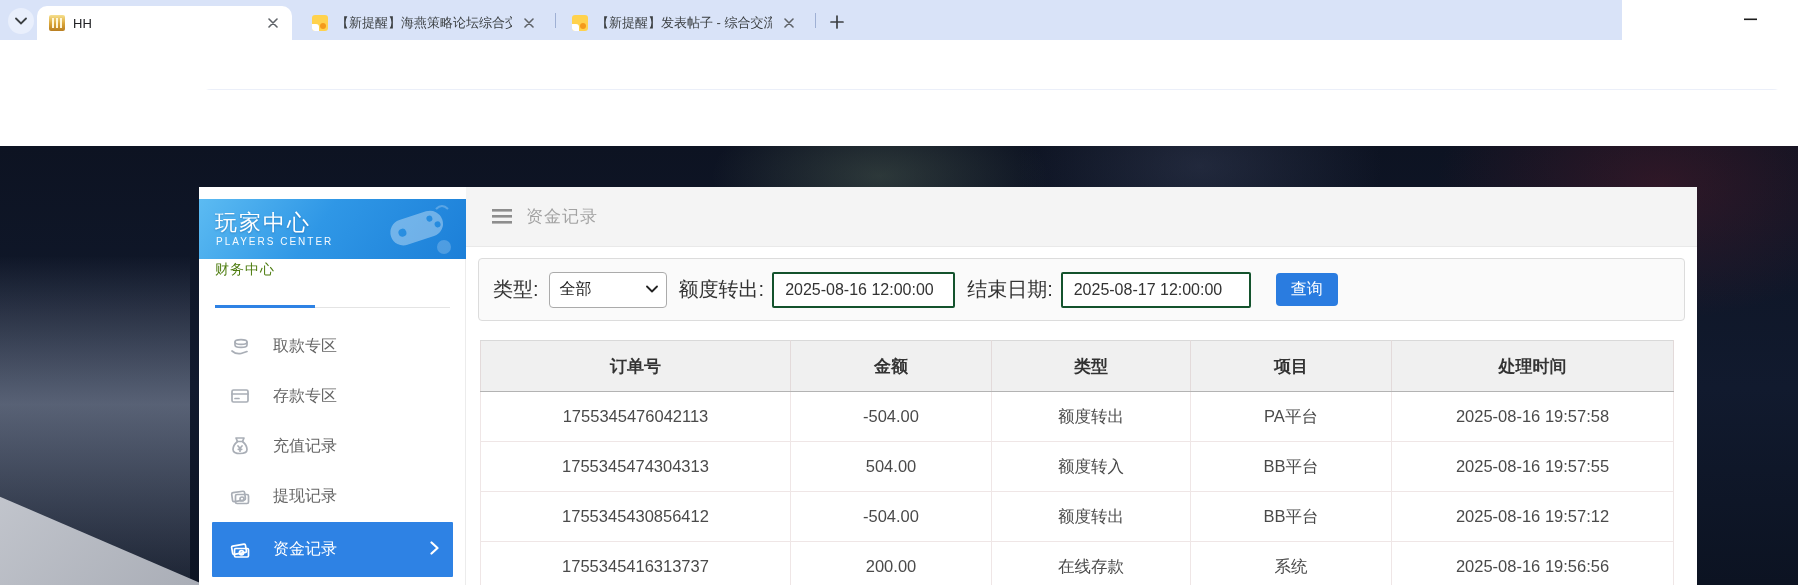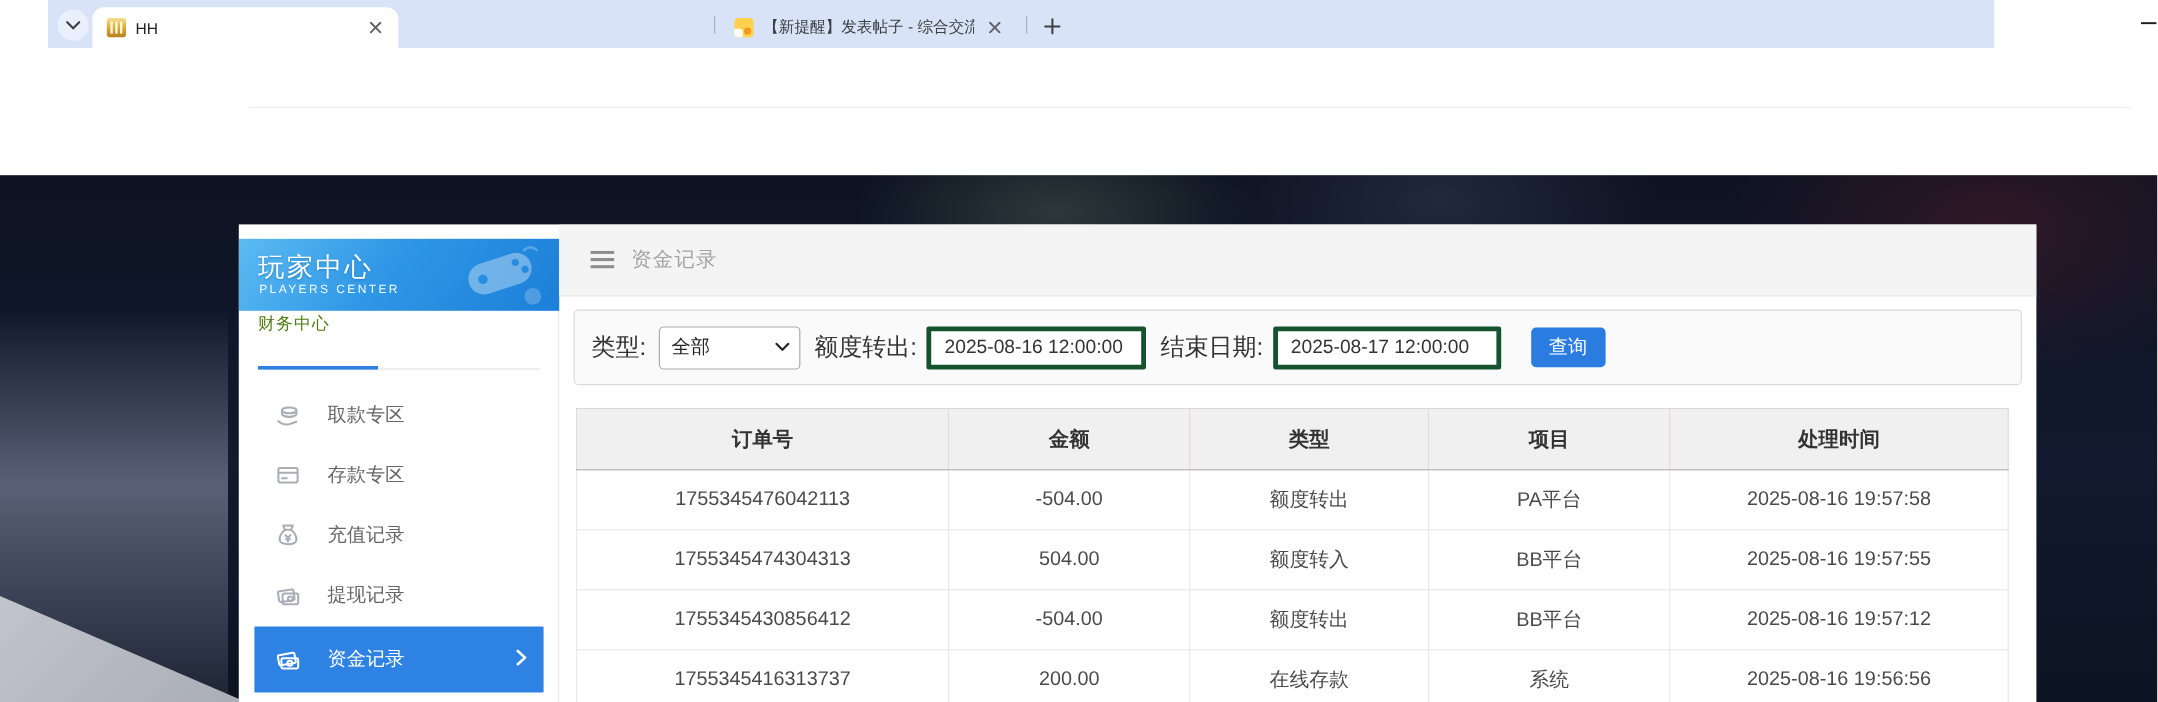--- a/index.html
+++ b/index.html
@@ -1,21 +1,21 @@
 <!DOCTYPE html>
 <html><head>
 <meta charset="utf-8">
 <style>
   html,body{margin:0;padding:0;background:#fff;}
   *{box-sizing:border-box;}
   .screen{position:relative;width:1798px;height:585px;overflow:hidden;
           font-family:"Liberation Sans","DejaVu Sans",sans-serif;background:#fff;}
 
   
-  .tabstrip{position:absolute;left:0;top:0;width:1622px;height:40px;background:#d9e3f8;margin-left:40px;}
+  .tabstrip{position:absolute;left:0;top:0;width:1622px;height:40px;background:#d9e3f8;}
   .caret-btn{position:absolute;left:8px;top:8px;width:26px;height:26px;border-radius:13px;
              background:#e9effc;display:flex;align-items:center;justify-content:center;cursor:pointer;}
   .tab{position:absolute;top:6px;height:34px;display:flex;align-items:center;padding:0 10px 0 12px;
        font-size:13px;color:#3c4043;white-space:nowrap;overflow:hidden;cursor:pointer;}
   .tab.active{background:#fff;border-radius:10px 10px 0 0;color:#202124;}
   .tab .title{flex:1 1 auto;overflow:hidden;margin:0 8px 0 8px;}
   .tab-close{flex:0 0 auto;width:18px;height:18px;border-radius:9px;display:flex;align-items:center;justify-content:center;cursor:pointer;}
   .tab-sep{position:absolute;top:13px;width:1px;height:15px;background:#9fb0d4;}
   .newtab-btn{position:absolute;left:824px;top:9px;width:26px;height:26px;border-radius:13px;
               display:flex;align-items:center;justify-content:center;cursor:pointer;}
@@ -80,21 +80,21 @@
             display:flex;align-items:center;}
   .c-header .burger{margin-left:26px;cursor:pointer;display:flex;}
   .c-header .ttl{margin-left:14px;font-size:17px;color:#a3a3a3;letter-spacing:1px;}
 
   .filterbox{position:absolute;left:12px;top:71px;width:1207px;height:63px;background:#fafafa;
              border:1px solid #dcdcdc;border-radius:4px;display:flex;align-items:center;padding-left:14px;}
   .f-label{font-size:20px;color:#333;}
   .f-select{width:118px;height:36px;background:#fff;border:1px solid #ababab;border-radius:4px;margin:0 12px 0 10px;
             position:relative;display:flex;align-items:center;padding-left:10px;font-size:16px;color:#222;cursor:pointer;}
   .f-select svg{position:absolute;right:8px;top:12px;}
-  .f-input{height:36px;background:#fff;border:4px solid #14532d;border-radius:2px;margin:0 12px 0 8px;
+  .f-input{height:36px;background:#fff;border:2px solid #14532d;border-radius:2px;margin:0 12px 0 8px;
            font-size:16px;color:#333;padding:0 0 0 11px;font-family:"Liberation Sans","DejaVu Sans",sans-serif;}
   .f-input.start{width:183px;}
   .f-input.end{width:190px;}
   .f-btn{width:62px;height:33px;margin-left:13px;background:#2a7ce0;border:none;border-radius:4px;color:#fff;
          font-size:16px;cursor:pointer;font-family:inherit;}
 
   .tbl{position:absolute;left:14px;top:153px;width:1193px;border-collapse:collapse;table-layout:fixed;
        font-size:16.5px;color:#4a4a4a;background:#fff;}
   .tbl th{height:51px;background:#f0f0f0;color:#333;font-size:17px;font-weight:bold;
           border:1px solid #e3dada;border-top:1px solid #d9d9d9;border-bottom:1px solid #b3b3b3;text-align:center;}
@@ -117,20 +117,29 @@
     <div class="tab active" style="left:37px;width:255px;">
       <span class="favicon-gold"></span>
       <span class="title">HH</span>
       <span class="tab-close">
         <svg width="10" height="10" viewBox="0 0 10 10">
             <path d="M1 1 L9 9 M9 1 L1 9" stroke="#5f6368" stroke-width="1.6" stroke-linecap="round"></path>
           </svg>
       </span>
     </div>
 
+    <div class="tab" style="left:300px;width:248px;">
+      <span class="favicon-note"></span>
+      <span class="title">【新提醒】海燕策略论坛综合交</span>
+      <span class="tab-close">
+        <svg width="10" height="10" viewBox="0 0 10 10">
+            <path d="M1 1 L9 9 M9 1 L1 9" stroke="#5f6368" stroke-width="1.6" stroke-linecap="round"></path>
+          </svg>
+      </span>
+    </div>
 
     <div class="tab-sep" style="left:555px;"></div>
 
     <div class="tab" style="left:560px;width:248px;">
       <span class="favicon-note"></span>
       <span class="title">【新提醒】发表帖子 - 综合交流</span>
       <span class="tab-close">
         <svg width="10" height="10" viewBox="0 0 10 10">
             <path d="M1 1 L9 9 M9 1 L1 9" stroke="#5f6368" stroke-width="1.6" stroke-linecap="round"></path>
           </svg>

